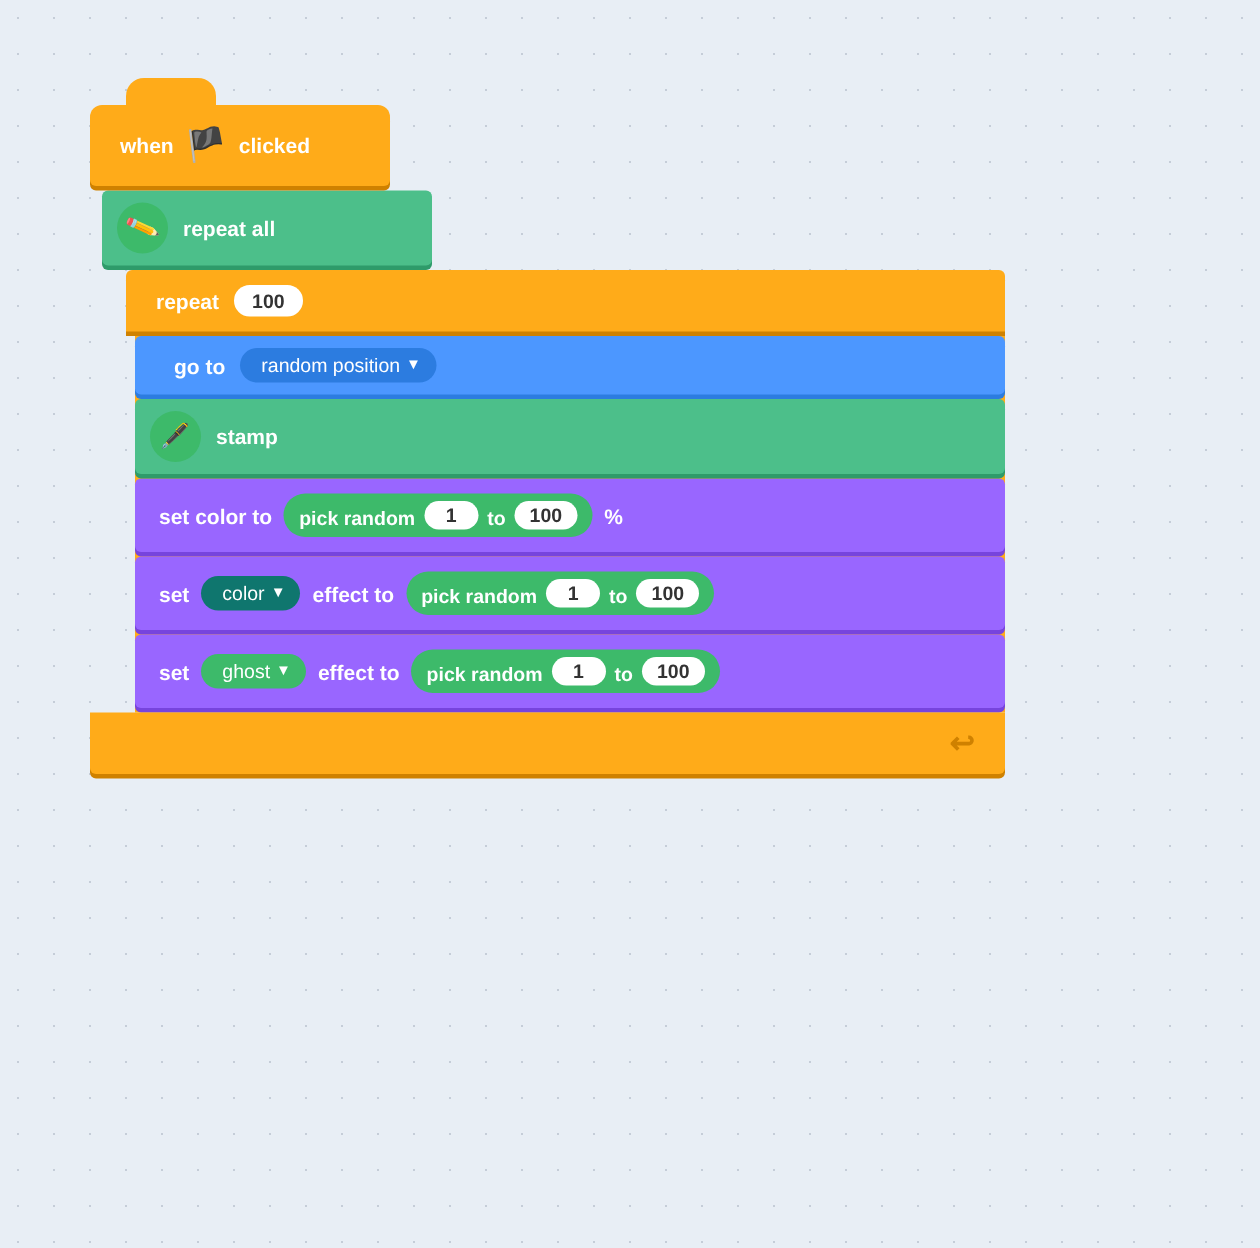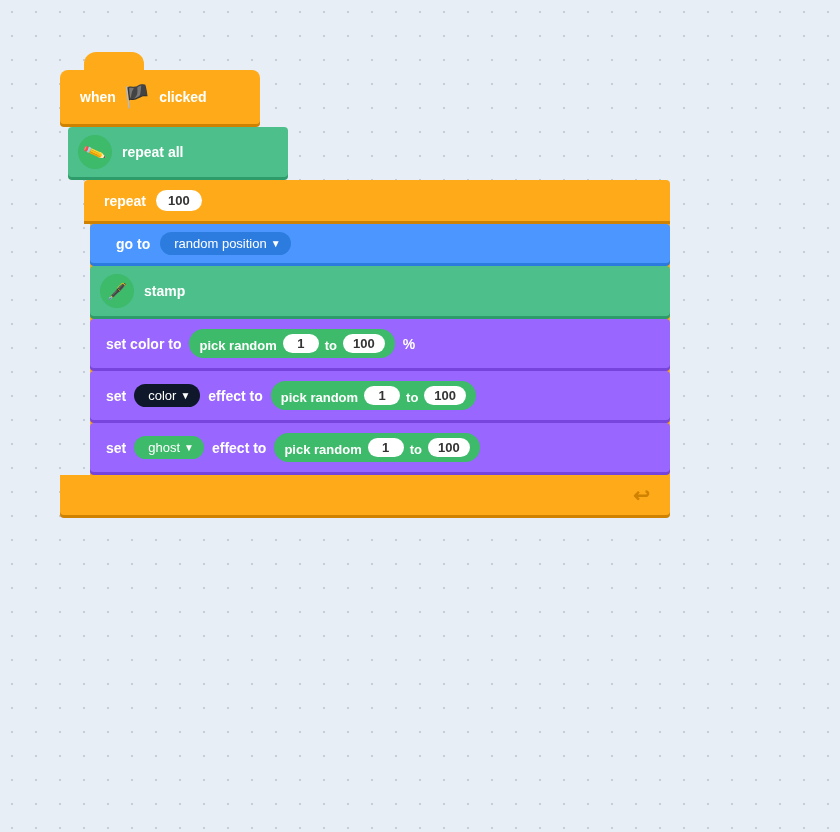--- a/index.html
+++ b/index.html
@@ -260,21 +260,21 @@
           <span>pick random</span>
           <span class="pill">1</span>
           <span style="color:white; font-weight:700; font-size:13px;">to</span>
           <span class="pill">100</span>
         </div>
         <span class="block-text">%</span>
       </div>
 
       <div class="purple-block" style="margin-bottom:3px; min-width:580px;">
         <span class="block-text">set</span>
-        <div class="pill-dropdown" style="background:#0f172a;">
+        <div class="pill-dropdown" style="background:#0f766e;">
           <span>color</span>
           <span class="arrow">▼</span>
         </div>
         <span class="block-text">effect to</span>
         <div class="pick-random-block">
           <span>pick random</span>
           <span class="pill">1</span>
           <span style="color:white; font-weight:700; font-size:13px;">to</span>
           <span class="pill">100</span>
         </div>

